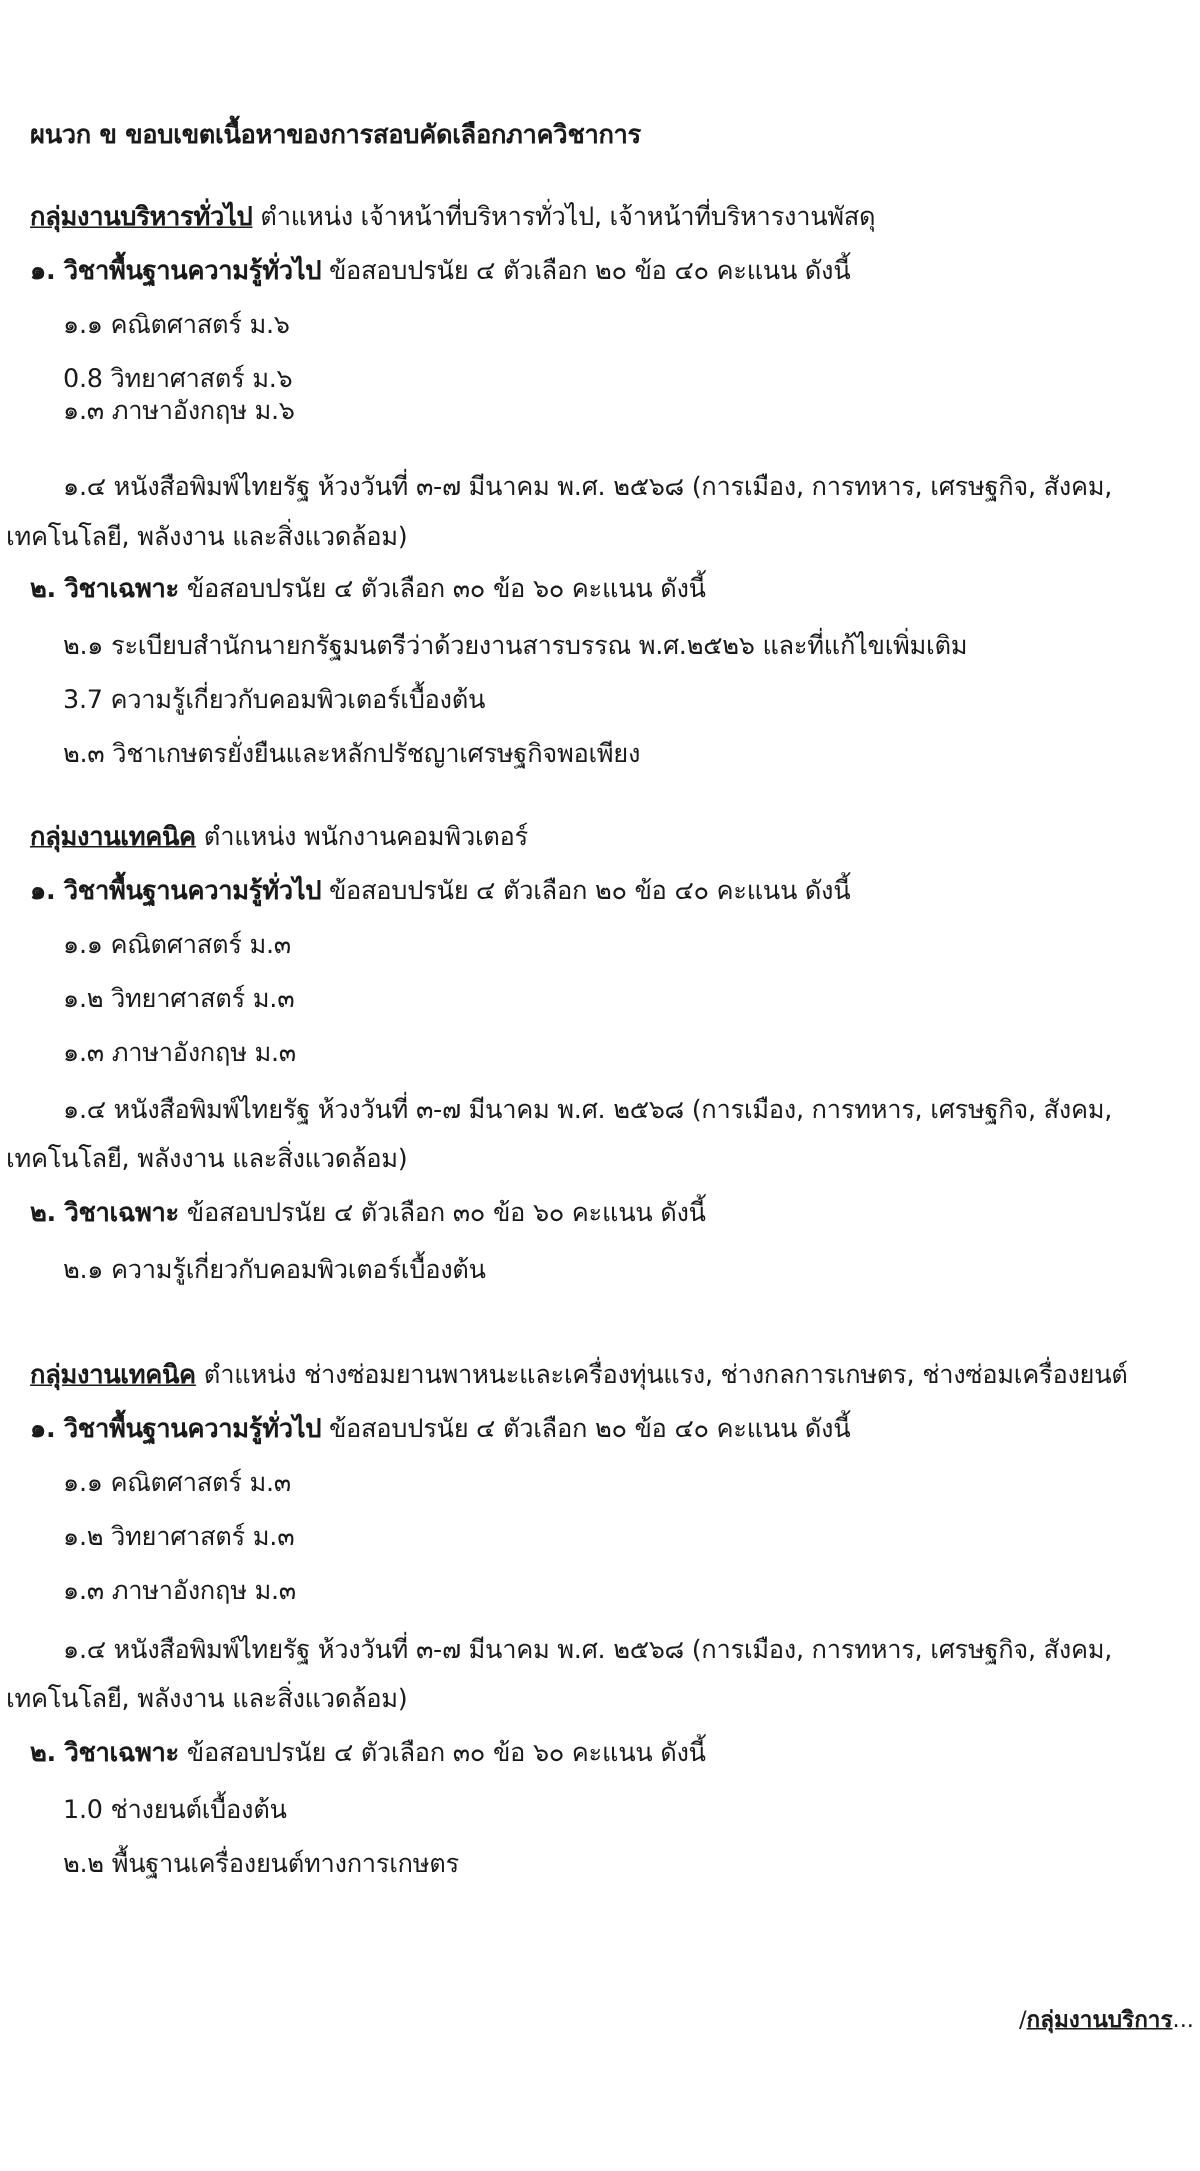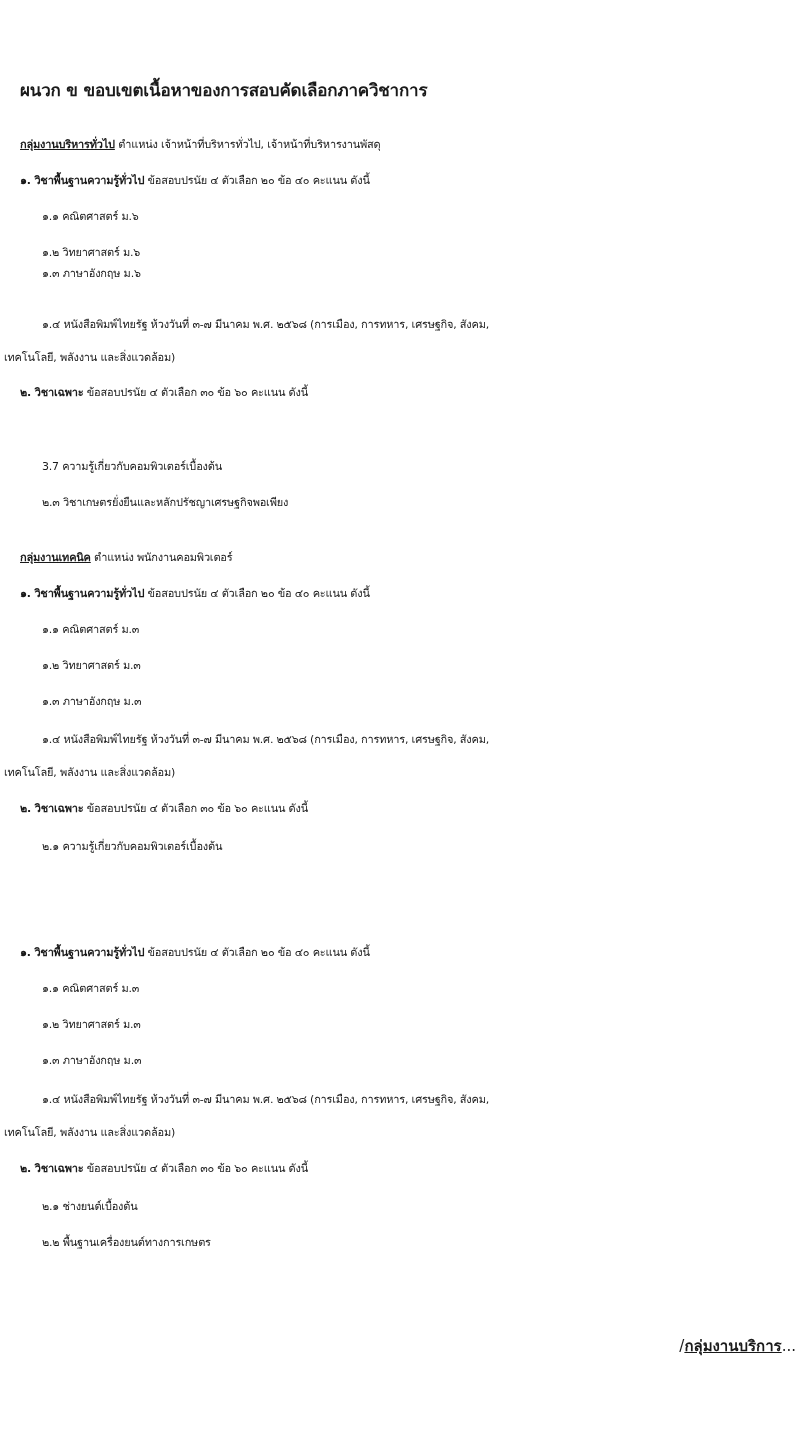--- a/index.html
+++ b/index.html
@@ -19,21 +19,21 @@
       position: absolute;
       left: 0;
       top: 0;
       width: 800px;
       height: 1383px;
     }
     .line {
       position: absolute;
       left: 20px;
       white-space: nowrap;
-      font-size: 11px;
+      font-size: 17px;
       line-height: 24px;
       letter-spacing: -0.2px;
     }
     .title {
       font-weight: bold;
       font-size: 17px;
     }
     .indent { left: 42px; }
     .bold { font-weight: bold; }
     .u { text-decoration: underline; font-weight: bold; }
@@ -55,28 +55,29 @@
 
   <div class="line" style="top:133px;">
     <span class="u">กลุ่มงานบริหารทั่วไป</span>
     <span>ตำแหน่ง เจ้าหน้าที่บริหารทั่วไป, เจ้าหน้าที่บริหารงานพัสดุ</span>
   </div>
   <div class="line" style="top:169px;">
     <span class="bold">๑. วิชาพื้นฐานความรู้ทั่วไป</span>
     <span>ข้อสอบปรนัย ๔ ตัวเลือก ๒๐ ข้อ ๔๐ คะแนน ดังนี้</span>
   </div>
   <div class="line indent" style="top:205px;text-align:right;">๑.๑ คณิตศาสตร์ ม.๖</div>
-  <div class="line indent" style="top:241px;">๑.๒ วิทยาศาสตร์ ม.๖</div>
+  <div class="line indent" style="top:241px;">0.8 วิทยาศาสตร์ ม.๖</div>
   <div class="line indent" style="top:262px;">๑.๓ ภาษาอังกฤษ ม.๖</div>
   <div class="line indent" style="top:313px;">๑.๔ หนังสือพิมพ์ไทยรัฐ ห้วงวันที่ ๓-๗ มีนาคม พ.ศ. ๒๕๖๘ (การเมือง, การทหาร, เศรษฐกิจ, สังคม,</div>
   <div class="line" style="top:346px; left:4px;">เทคโนโลยี, พลังงาน และสิ่งแวดล้อม)</div>
   <div class="line" style="top:381px;">
     <span class="bold">๒. วิชาเฉพาะ</span>
     <span>ข้อสอบปรนัย ๔ ตัวเลือก ๓๐ ข้อ ๖๐ คะแนน ดังนี้</span>
   </div>
+  <div class="line indent" style="top:419px;">๒.๑ ระเบียบสำนักนายกรัฐมนตรีว่าด้วยงานสารบรรณ พ.ศ.๒๕๒๖ และที่แก้ไขเพิ่มเติม</div>
   <div class="line indent" style="top:455px;">3.7 ความรู้เกี่ยวกับคอมพิวเตอร์เบื้องต้น</div>
   <div class="line indent" style="top:491px;">๒.๓ วิชาเกษตรยั่งยืนและหลักปรัชญาเศรษฐกิจพอเพียง</div>
 
   <div class="line" style="top:546px;">
     <span class="u">กลุ่มงานเทคนิค</span>
     <span>ตำแหน่ง พนักงานคอมพิวเตอร์</span>
   </div>
   <div class="line" style="top:582px;">
     <span class="bold">๑. วิชาพื้นฐานความรู้ทั่วไป</span>
     <span>ข้อสอบปรนัย ๔ ตัวเลือก ๒๐ ข้อ ๔๐ คะแนน ดังนี้</span>
@@ -85,33 +86,37 @@
   <div class="line indent" style="top:654px;">๑.๒ วิทยาศาสตร์ ม.๓</div>
   <div class="line indent" style="top:690px;">๑.๓ ภาษาอังกฤษ ม.๓</div>
   <div class="line indent" style="top:728px;">๑.๔ หนังสือพิมพ์ไทยรัฐ ห้วงวันที่ ๓-๗ มีนาคม พ.ศ. ๒๕๖๘ (การเมือง, การทหาร, เศรษฐกิจ, สังคม,</div>
   <div class="line" style="top:761px; left:4px;">เทคโนโลยี, พลังงาน และสิ่งแวดล้อม)</div>
   <div class="line" style="top:797px;">
     <span class="bold">๒. วิชาเฉพาะ</span>
     <span>ข้อสอบปรนัย ๔ ตัวเลือก ๓๐ ข้อ ๖๐ คะแนน ดังนี้</span>
   </div>
   <div class="line indent" style="top:835px;">๒.๑ ความรู้เกี่ยวกับคอมพิวเตอร์เบื้องต้น</div>
 
+  <div class="line" style="top:905px;">
+    <span class="u">กลุ่มงานเทคนิค</span>
+    <span>ตำแหน่ง ช่างซ่อมยานพาหนะและเครื่องทุ่นแรง, ช่างกลการเกษตร, ช่างซ่อมเครื่องยนต์</span>
+  </div>
   <div class="line" style="top:941px;">
     <span class="bold">๑. วิชาพื้นฐานความรู้ทั่วไป</span>
     <span>ข้อสอบปรนัย ๔ ตัวเลือก ๒๐ ข้อ ๔๐ คะแนน ดังนี้</span>
   </div>
   <div class="line indent" style="top:977px;">๑.๑ คณิตศาสตร์ ม.๓</div>
   <div class="line indent" style="top:1013px;">๑.๒ วิทยาศาสตร์ ม.๓</div>
   <div class="line indent" style="top:1049px;">๑.๓ ภาษาอังกฤษ ม.๓</div>
   <div class="line indent" style="top:1088px;">๑.๔ หนังสือพิมพ์ไทยรัฐ ห้วงวันที่ ๓-๗ มีนาคม พ.ศ. ๒๕๖๘ (การเมือง, การทหาร, เศรษฐกิจ, สังคม,</div>
   <div class="line" style="top:1121px; left:4px;">เทคโนโลยี, พลังงาน และสิ่งแวดล้อม)</div>
   <div class="line" style="top:1157px;">
     <span class="bold">๒. วิชาเฉพาะ</span>
     <span>ข้อสอบปรนัย ๔ ตัวเลือก ๓๐ ข้อ ๖๐ คะแนน ดังนี้</span>
   </div>
-  <div class="line indent" style="top:1195px;">๒.๑ ช่างยนต์เบื้องต้น</div>
+  <div class="line indent" style="top:1195px;">1.0 ช่างยนต์เบื้องต้น</div>
   <div class="line indent" style="top:1231px;text-align:right;">๒.๒ พื้นฐานเครื่องยนต์ทางการเกษตร</div>
 
   <div class="footer">
     <span>/</span><span class="u">กลุ่มงานบริการ</span><span>...</span>
   </div>
 
 </div>
 
 </body></html>

